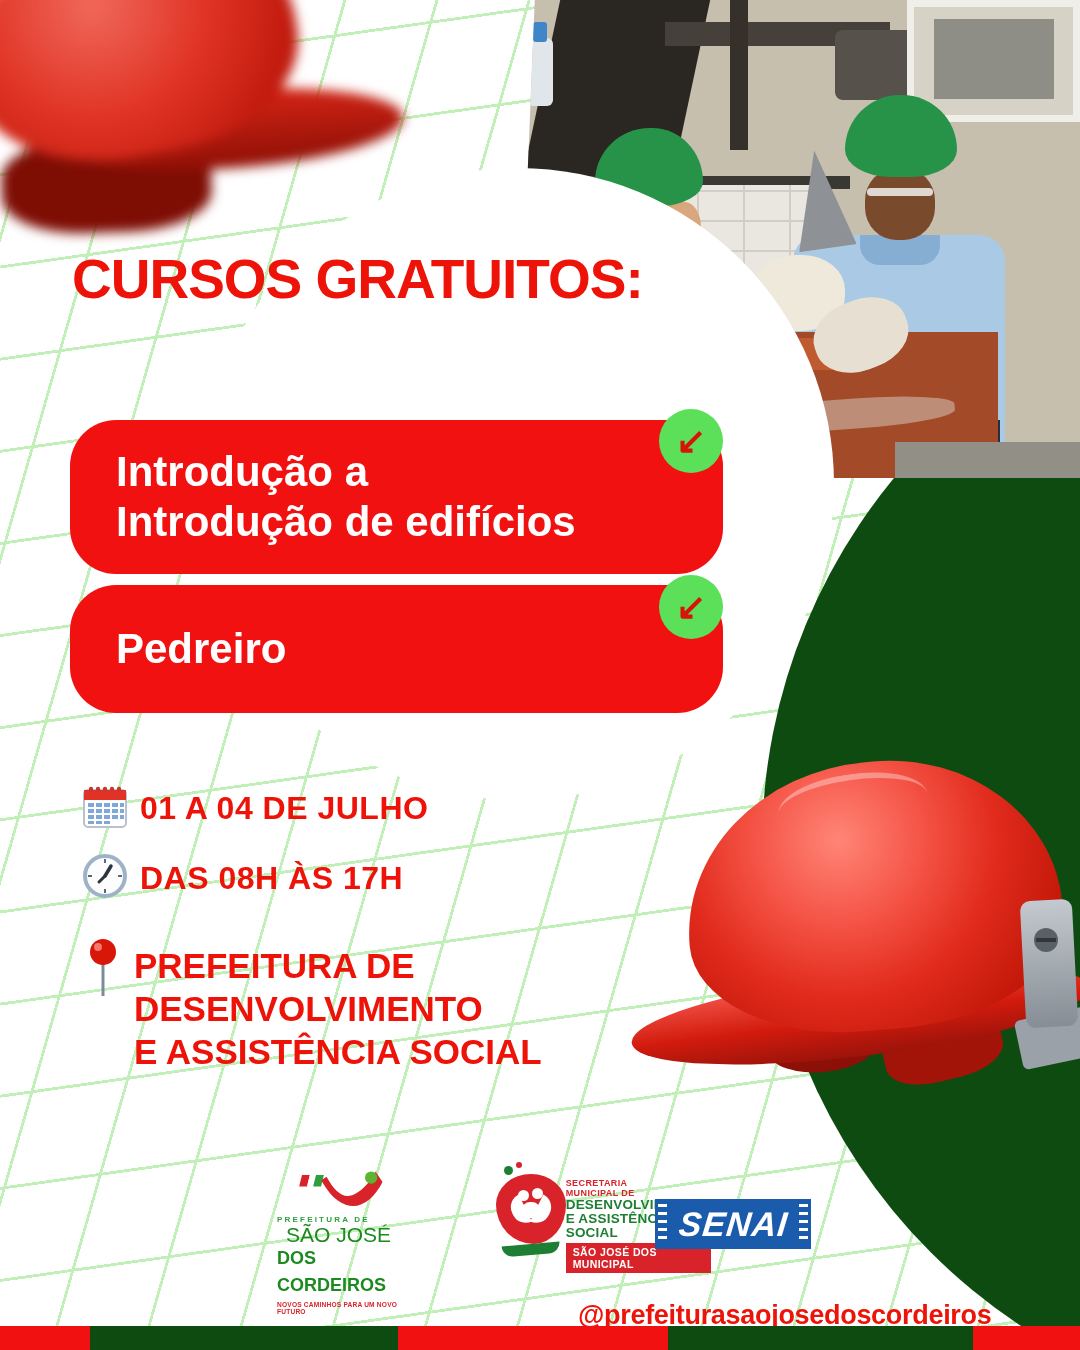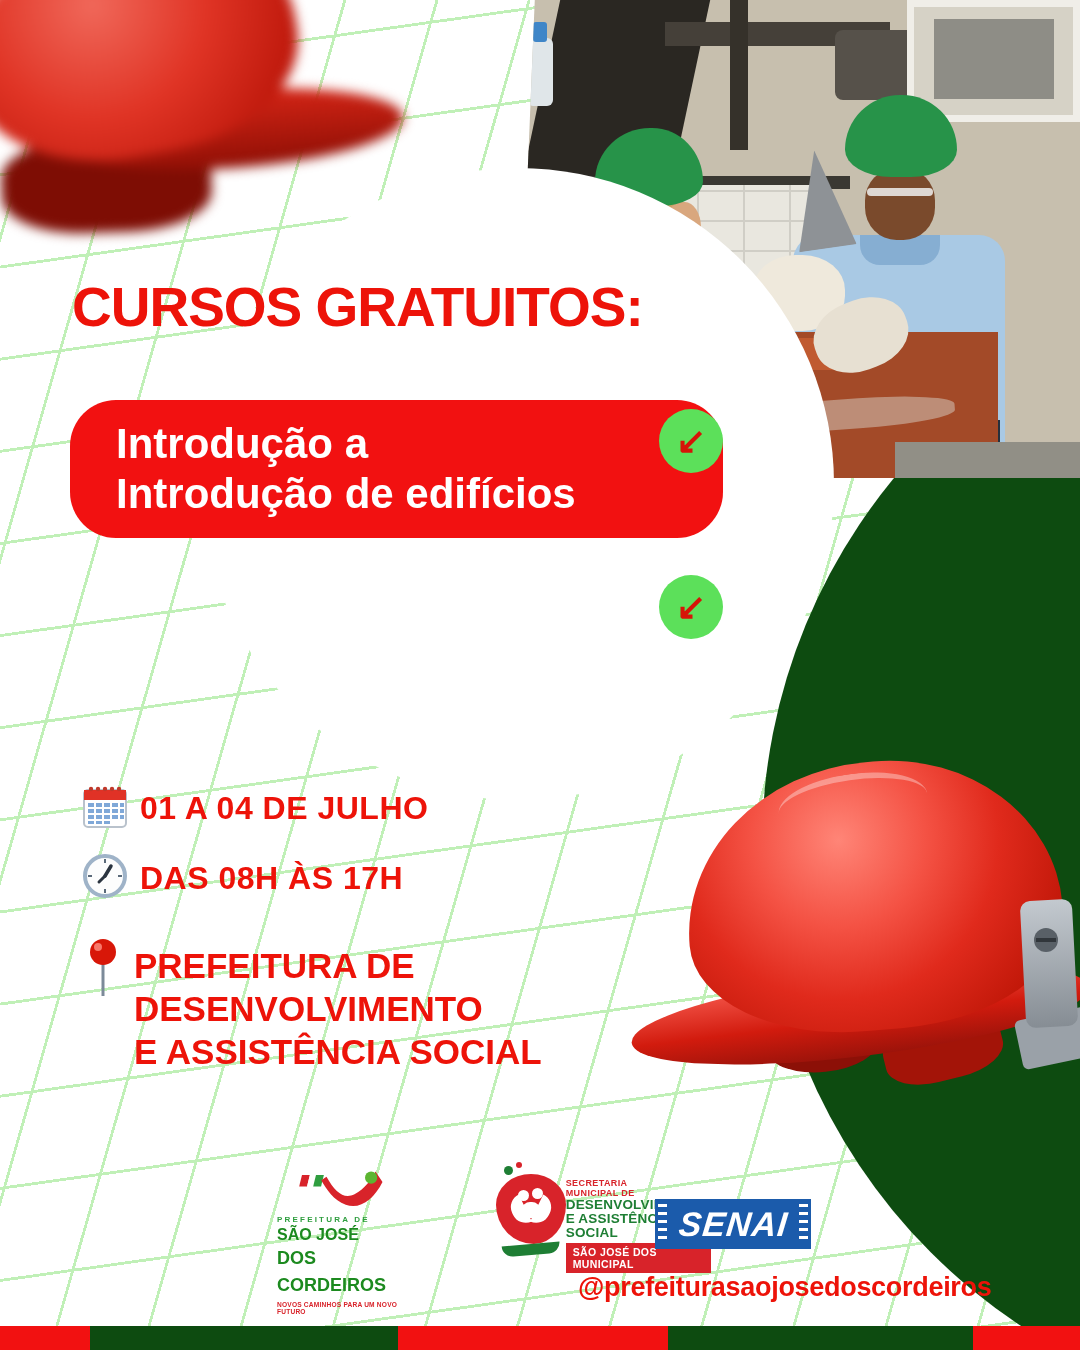--- a/index.html
+++ b/index.html
@@ -89,25 +89,25 @@
   .bh-under2{left:255px;top:266px;width:120px;height:62px;background:#a31408;border-radius:40%;transform:rotate(-14deg);}
   .bh-clip{left:395px;top:148px;width:52px;height:127px;border-radius:10px;transform:rotate(-3deg);
            background:linear-gradient(180deg,#c3c9cf,#868d94);}
   .bh-screw{left:406px;top:176px;width:24px;height:24px;border-radius:50%;background:#596067;}
   .bh-screw:after{content:"";position:absolute;left:2px;top:10px;width:20px;height:4px;background:#31363b;}
   .bh-clip2{left:390px;top:260px;width:85px;height:50px;background:#9aa1a8;border-radius:6px;transform:rotate(-12deg);}
 
   
   .content{z-index:10;}
   .title{left:72px;top:248px;width:680px;font-size:55px;line-height:62px;font-weight:bold;
-         letter-spacing:-1px;color:#ed1309;z-index:10;margin-top:28px;}
+         letter-spacing:-1px;color:#ed1309;z-index:10;}
   .course-btn{left:70px;width:653px;background:#f21111;border-radius:46px;color:#fff;
               display:flex;flex-direction:column;justify-content:center;padding-left:46px;
               font-size:42px;line-height:50px;font-weight:bold;z-index:10;}
-  .btn1{top:400px;height:138px;}
+  .btn1{top:420px;height:154px;}
   .btn2{top:585px;height:128px;}
   .badge{width:64px;height:64px;border-radius:50%;background:#5ce05a;z-index:11;
          display:flex;align-items:center;justify-content:center;
          color:#d61408;font-size:36px;font-weight:bold;}
   .badge1{left:659px;top:409px;}
   .badge2{left:659px;top:575px;}
 
   .info-row{z-index:10;color:#ed1309;font-weight:bold;}
   .info-text{font-size:32px;letter-spacing:.5px;}
   .row1{left:140px;top:790px;}
@@ -115,21 +115,21 @@
   .icon-cal{left:82px;top:783px;width:46px;height:46px;z-index:10;}
   .icon-clock{left:82px;top:853px;width:46px;height:46px;z-index:10;}
   .icon-pin{left:88px;top:938px;width:30px;height:64px;z-index:10;}
   .loc-block{left:134px;top:944px;font-size:35px;line-height:43px;}
 
   
   .logos{z-index:10;}
   .logo1{left:277px;top:1168px;width:130px;z-index:10;}
   .logo1 .l1-swoosh{width:120px;height:42px;}
   .l1-t1{color:#2f9e3f;font-size:8px;font-weight:bold;letter-spacing:2.2px;margin-top:1px;}
-  .l1-t2{color:#1c8a1f;font-size:16px;font-weight:bold;letter-spacing:0;line-height:21px;}
+  .l1-t2{color:#1c8a1f;font-size:21px;font-weight:normal;letter-spacing:0;line-height:21px;margin-left:9px;}
   .l1-t3{color:#1c8a1f;font-size:18px;font-weight:bold;line-height:27px;}
   .l1-tag{color:#d8232a;font-size:6.6px;font-weight:bold;margin-top:2px;letter-spacing:.2px;}
 
   .logo2{left:496px;top:1166px;width:215px;z-index:10;display:flex;}
   .sec-drop-wrap{position:relative;width:78px;height:92px;}
   .sec-dot1{position:absolute;left:8px;top:0;width:9px;height:9px;border-radius:50%;background:#1e7e34;}
   .sec-dot2{position:absolute;left:20px;top:-4px;width:6px;height:6px;border-radius:50%;background:#d8232a;}
   .sec-drop{position:absolute;left:0;top:8px;width:70px;height:70px;background:#d8232a;
             border-radius:50% 50% 46% 54%/44% 44% 56% 56%;}
   .fam-hand{position:absolute;width:30px;height:14px;background:#fff;border-radius:0 0 16px 16px;}
@@ -148,21 +148,21 @@
 
   .logo3{left:655px;top:1199px;width:156px;height:50px;background:#1b5bab;z-index:10;
          display:flex;align-items:center;justify-content:center;position:absolute;}
   .senai-hatch{position:absolute;top:5px;width:9px;height:40px;
                background:repeating-linear-gradient(180deg,#fff 0 3px,transparent 3px 8px);}
   .sh-l{left:3px;}.sh-r{right:3px;}
   .senai-text{color:#fff;font-weight:bold;font-style:italic;font-size:34px;letter-spacing:1px;transform:skewX(-6deg);}
 
   
   .footer-site{left:95px;top:1280px;font-size:27px;font-weight:bold;color:#ed1309;letter-spacing:-0.3px;z-index:10;}
-  .footer-social{left:578px;top:1272px;font-size:27px;font-weight:bold;color:#ed1309;letter-spacing:-0.3px;z-index:10;}
+  .footer-social{left:578px;top:1300px;font-size:27px;font-weight:bold;color:#ed1309;letter-spacing:-0.3px;z-index:10;}
   .stripe{left:0;top:1326px;width:1080px;height:24px;display:flex;z-index:12;}
   .stripe div{height:100%;}
   .sg1{width:90px;background:#f21111;}
   .sg2{width:308px;background:#0d4b10;}
   .sg3{width:270px;background:#f21111;}
   .sg4{width:305px;background:#0d4b10;}
   .sg5{width:107px;background:#f21111;}
 </style>
 </head>
 <body>
@@ -236,20 +236,23 @@
   </div>
 
   <div class="abs course-btn btn1">
     <div>Introdução a</div>
     <div>Introdução de edifícios</div>
   </div>
   <div class="abs badge badge1">
     <span>↙</span>
   </div>
 
+  <div class="abs course-btn btn2">
+    <div>Pedreiro</div>
+  </div>
   <div class="abs badge badge2">
     <span>↙</span>
   </div>
 
   <div class="abs icon-cal">
     <svg width="46" height="46" viewBox="0 0 46 46">
       <rect x="2" y="7" width="42" height="37" rx="4" fill="#ffffff" stroke="#b9c2cc" stroke-width="2"></rect>
       <path d="M2 7 h42 v10 h-42 z" fill="#e03226"></path>
       <circle cx="9" cy="6" r="2.2" fill="#c0392b"></circle>
         <circle cx="16" cy="6" r="2.2" fill="#c0392b"></circle>

